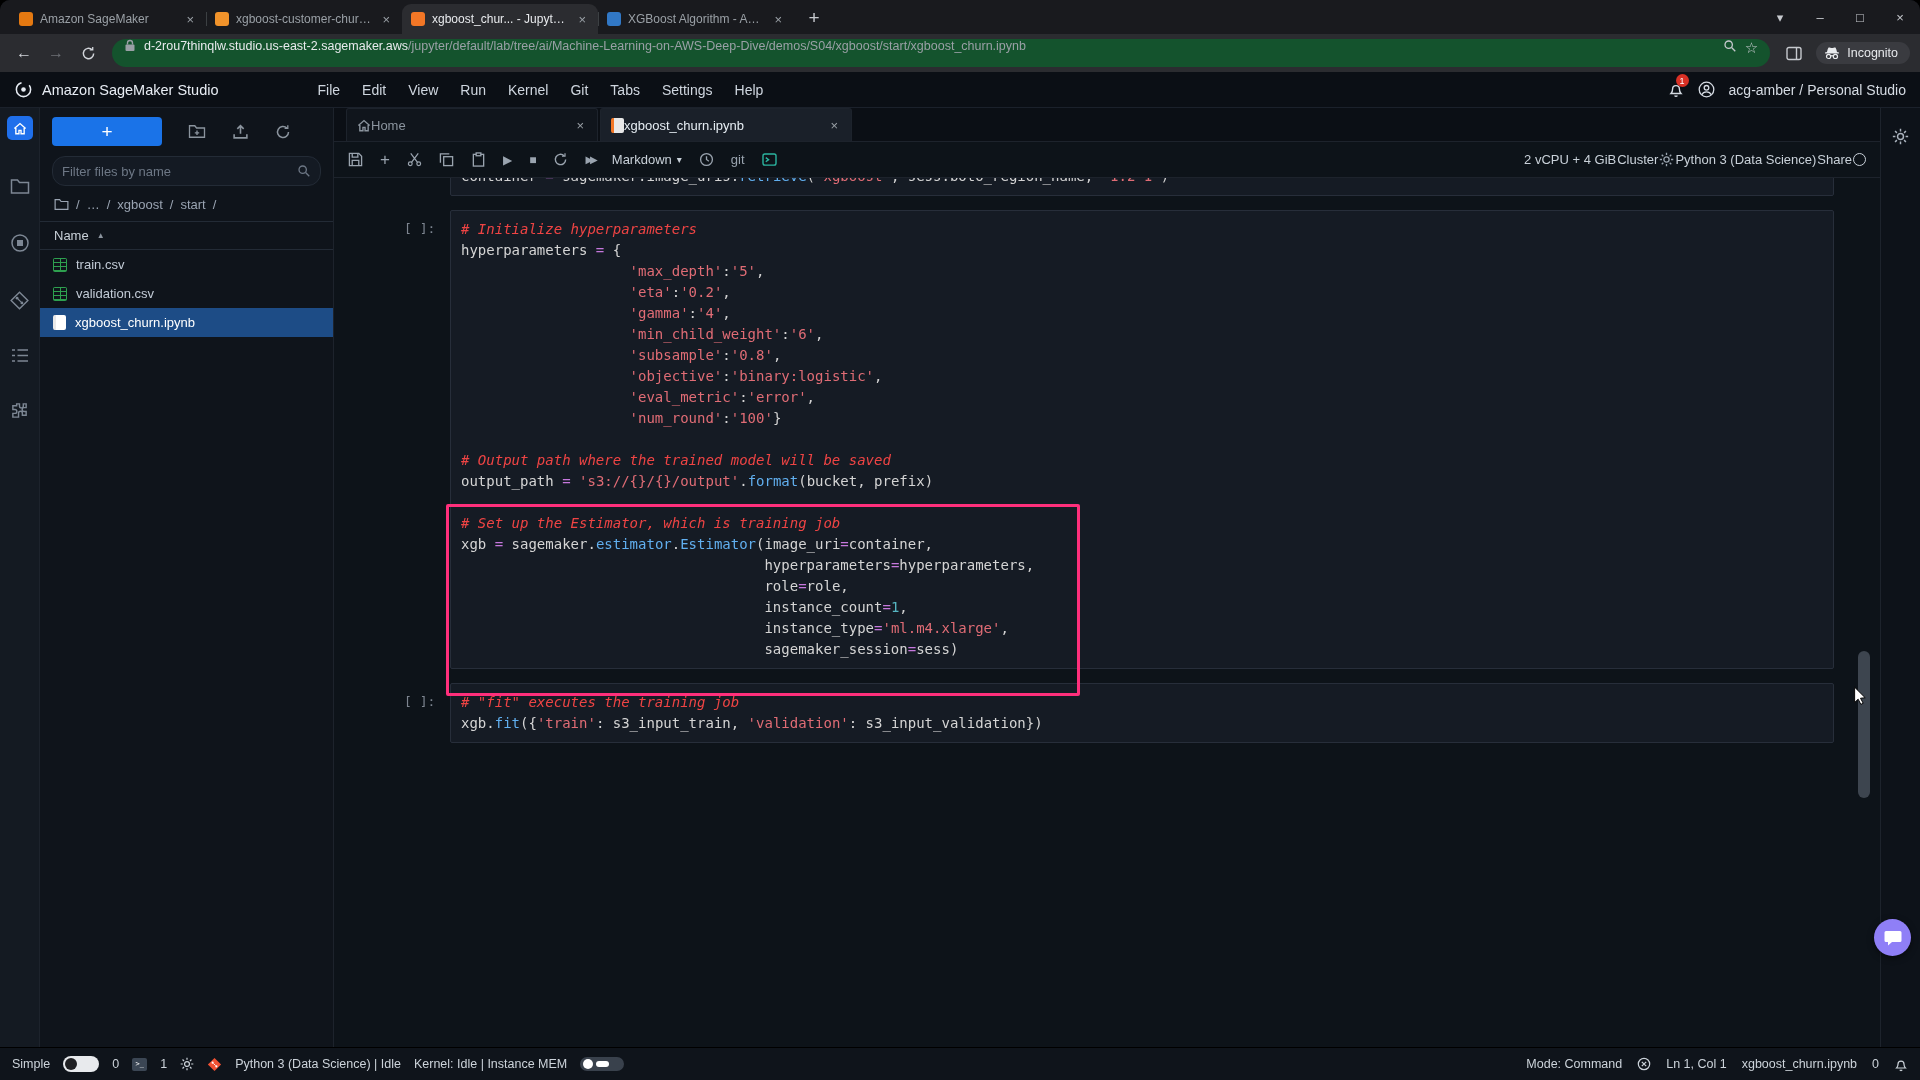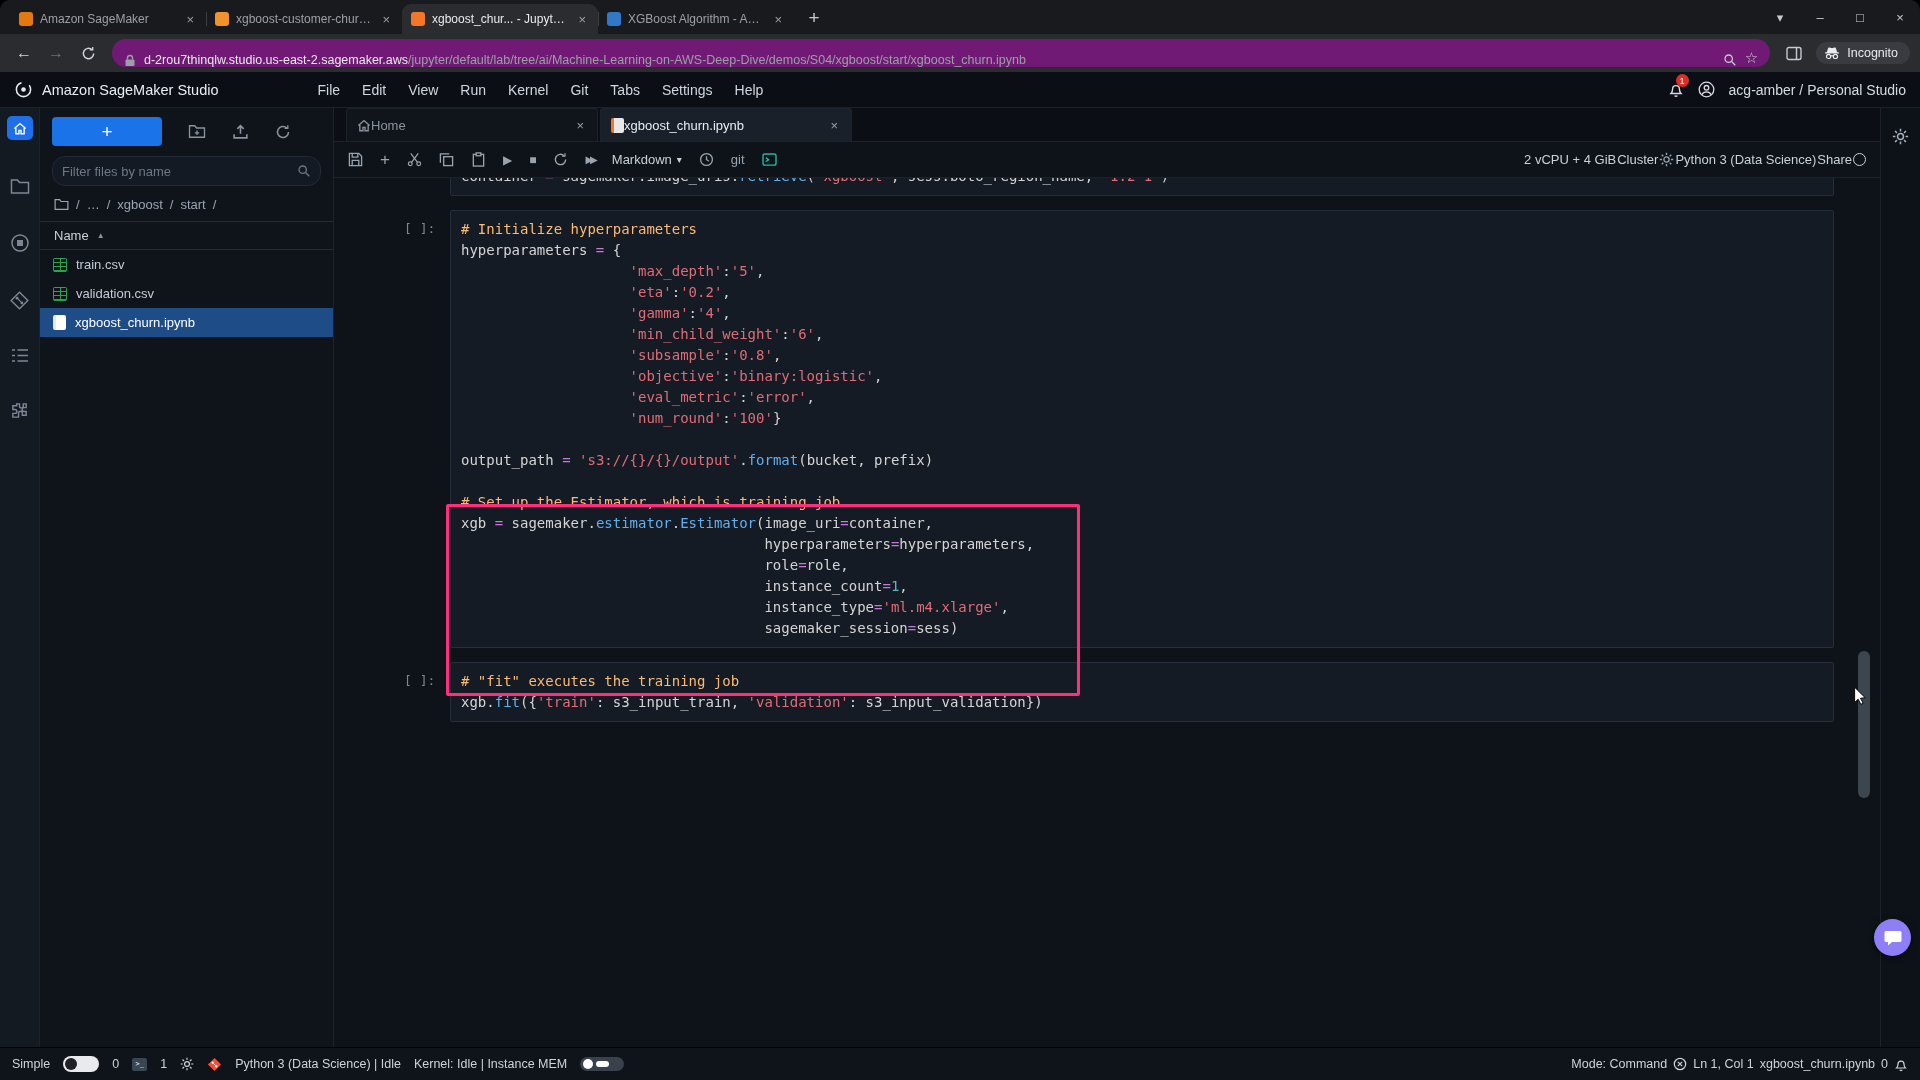--- a/index.html
+++ b/index.html
@@ -17,21 +17,21 @@
   .tab-title{flex:1;white-space:nowrap;overflow:hidden;text-overflow:ellipsis}
   .tab-close{flex:none;font-size:13px;line-height:1;color:#9aa0a6;padding:1px 3px;border-radius:50%}
   .newtab{width:28px;height:28px;display:flex;align-items:center;justify-content:center;color:#c6c9ce;font-size:19px;margin:0 0 2px 6px}
   .winctl{margin-left:auto;display:flex;align-self:stretch;align-items:center}
   .winctl span{width:40px;height:34px;display:flex;align-items:center;justify-content:center;color:#c6c9ce;font-size:13px}
 
   
   .navbar{height:38px;background:#2b2c30;display:flex;align-items:center;padding:0 10px;gap:4px;flex:none}
   .navbtn{width:28px;height:28px;display:flex;align-items:center;justify-content:center;color:#d2d5da;font-size:16px;border-radius:50%}
   .navbtn.dim{color:#6e7176}
-  .urlpill{flex:1;height:28px;background:#701a75;border-radius:14px;display:flex;align-items:flex-end;padding:0 12px;gap:8px;margin:0 6px;min-width:0}
+  .urlpill{flex:1;height:28px;background:#14532d;border-radius:14px;display:flex;align-items:flex-start;padding:0 12px;gap:8px;margin:0 6px;min-width:0}
   .urltext{flex:1;font-size:12.5px;white-space:nowrap;overflow:hidden;color:#9aa0a6}
   .urltext .domain{color:#e8eaed}
   .pill-ic{flex:none;color:#c6c9ce}
   .incog{display:flex;align-items:center;gap:7px;background:#3a3b40;border-radius:14px;padding:4px 12px 4px 8px;color:#e8eaed;font-size:12.5px;margin-left:4px}
 
   
   .studio{height:36px;background:#0b0f15;border-bottom:1px solid #1b212b;display:flex;align-items:center;padding:0 14px;color:#d5dbe3;font-size:14px;flex:none}
   .brand{display:flex;align-items:center;gap:9px;font-size:14.5px;color:#e8edf4}
   .menus{display:flex;margin-left:88px}
   .menu-item{padding:0 11px;color:#cfd6df}
@@ -72,38 +72,38 @@
   .mdrop{display:flex;align-items:center;gap:5px;color:#c9d1d9}
   .nb-right{margin-left:auto;display:flex;align-items:center;gap:1px;color:#c9d1d9}
   .kcircle{width:13px;height:13px;border:1.6px solid #c9d1d9;border-radius:50%}
 
   .nbarea{flex:1;position:relative;overflow:hidden;padding-top:0}
   .cell{display:flex;margin:0 46px 14px 70px}
   .cell.clipped{margin-top:-21px}
   .prompt{width:46px;flex:none;color:#7d8590;font:13px/21px "DejaVu Sans Mono",monospace;padding-top:8px}
   .editor{flex:1;background:#151b24;border:1px solid #272e3a;border-radius:2px;padding:8px 10px;font:14px/21px "DejaVu Sans Mono",monospace;color:#d4d4d4;min-width:0}
   .cm-line{white-space:pre;height:21px}
-  .tc{color:#fdba74;}
+  .tc{color:#ef4444;font-style:italic}
   .td{color:#d4d4d4}
   .to{color:#c678dd}
   .ts{color:#e06c75}
   .tf{color:#61afef}
   .tn{color:#56b6c2}
 
   .rrail{width:40px;background:#0d1219;border-left:1px solid #1d232c;display:flex;flex-direction:column;align-items:center;padding-top:20px;flex:none;color:#aab2bd}
 
   
   .statusbar{height:28px;background:#0f141b;border-top:1px solid #000;display:flex;align-items:center;padding:16px 12px;gap:13px;font-size:12.5px;color:#ccd3da;flex:none}
   .toggle{width:36px;height:16px;background:#e8eaed;border-radius:8px;position:relative;flex:none}
   .toggle .knob{position:absolute;left:2px;top:2px;width:12px;height:12px;border-radius:50%;background:#1f2023}
   .termic{width:15px;height:13px;background:#3b4654;border-radius:2px;color:#fff;font:7px/13px "DejaVu Sans Mono",monospace;text-align:center}
   .memgauge{width:44px;height:14px;background:#39414c;border-radius:7px;position:relative;flex:none}
   .memgauge .dot{position:absolute;left:3px;top:2px;width:10px;height:10px;background:#fff;border-radius:50%}
   .memgauge .bar{position:absolute;left:16px;top:4px;width:13px;height:6px;background:#fff;border-radius:3px}
-  .sb-right{margin-left:auto;display:flex;gap:6px}
+  .sb-right{margin-left:auto;display:flex;gap:15px}
 
   
   .annotation{position:absolute;left:446px;top:504px;width:634px;height:192px;border:3px solid #ff2f7b;border-radius:2px;z-index:40;pointer-events:none}
   .vthumb{position:absolute;left:1858px;top:651px;width:12px;height:147px;background:#3d454f;border-radius:6px;z-index:30}
   .mcursor{position:absolute;left:1853px;top:686px;z-index:60;pointer-events:none}
   .chatfab{position:absolute;left:1874px;top:919px;width:37px;height:37px;border-radius:50%;background:#8f7ff7;display:flex;align-items:center;justify-content:center;z-index:50;box-shadow:0 2px 6px rgba(0,0,0,.5)}
   svg{display:block}
 </style>
 </head>
 <body>
@@ -427,20 +427,21 @@
               <div class="cm-line"><span class="td">hyperparameters </span><span class="to">=</span><span class="td"> {</span></div>
               <div class="cm-line"><span class="td">                    </span><span class="ts">'max_depth'</span><span class="td">:</span><span class="ts">'5'</span><span class="td">,</span></div>
               <div class="cm-line"><span class="td">                    </span><span class="ts">'eta'</span><span class="td">:</span><span class="ts">'0.2'</span><span class="td">,</span></div>
               <div class="cm-line"><span class="td">                    </span><span class="ts">'gamma'</span><span class="td">:</span><span class="ts">'4'</span><span class="td">,</span></div>
               <div class="cm-line"><span class="td">                    </span><span class="ts">'min_child_weight'</span><span class="td">:</span><span class="ts">'6'</span><span class="td">,</span></div>
               <div class="cm-line"><span class="td">                    </span><span class="ts">'subsample'</span><span class="td">:</span><span class="ts">'0.8'</span><span class="td">,</span></div>
               <div class="cm-line"><span class="td">                    </span><span class="ts">'objective'</span><span class="td">:</span><span class="ts">'binary:logistic'</span><span class="td">,</span></div>
               <div class="cm-line"><span class="td">                    </span><span class="ts">'eval_metric'</span><span class="td">:</span><span class="ts">'error'</span><span class="td">,</span></div>
               <div class="cm-line"><span class="td">                    </span><span class="ts">'num_round'</span><span class="td">:</span><span class="ts">'100'</span><span class="td">}</span></div>
               <div class="cm-line">&nbsp;</div>
+              <div class="cm-line"><span class="tc"># Output path where the trained model will be saved</span></div>
               <div class="cm-line"><span class="td">output_path </span><span class="to">=</span><span class="td"> </span><span class="ts">'s3://{}/{}/output'</span><span class="td">.</span><span class="tf">format</span><span class="td">(bucket, prefix)</span></div>
               <div class="cm-line">&nbsp;</div>
               <div class="cm-line"><span class="tc"># Set up the Estimator, which is training job</span></div>
               <div class="cm-line"><span class="td">xgb </span><span class="to">=</span><span class="td"> sagemaker.</span><span class="tf">estimator</span><span class="td">.</span><span class="tf">Estimator</span><span class="td">(image_uri</span><span class="to">=</span><span class="td">container,</span></div>
               <div class="cm-line"><span class="td">                                    hyperparameters</span><span class="to">=</span><span class="td">hyperparameters,</span></div>
               <div class="cm-line"><span class="td">                                    role</span><span class="to">=</span><span class="td">role,</span></div>
               <div class="cm-line"><span class="td">                                    instance_count</span><span class="to">=</span><span class="tn">1</span><span class="td">,</span></div>
               <div class="cm-line"><span class="td">                                    instance_type</span><span class="to">=</span><span class="ts">'ml.m4.xlarge'</span><span class="td">,</span></div>
               <div class="cm-line"><span class="td">                                    sagemaker_session</span><span class="to">=</span><span class="td">sess)</span></div>
             </div>

